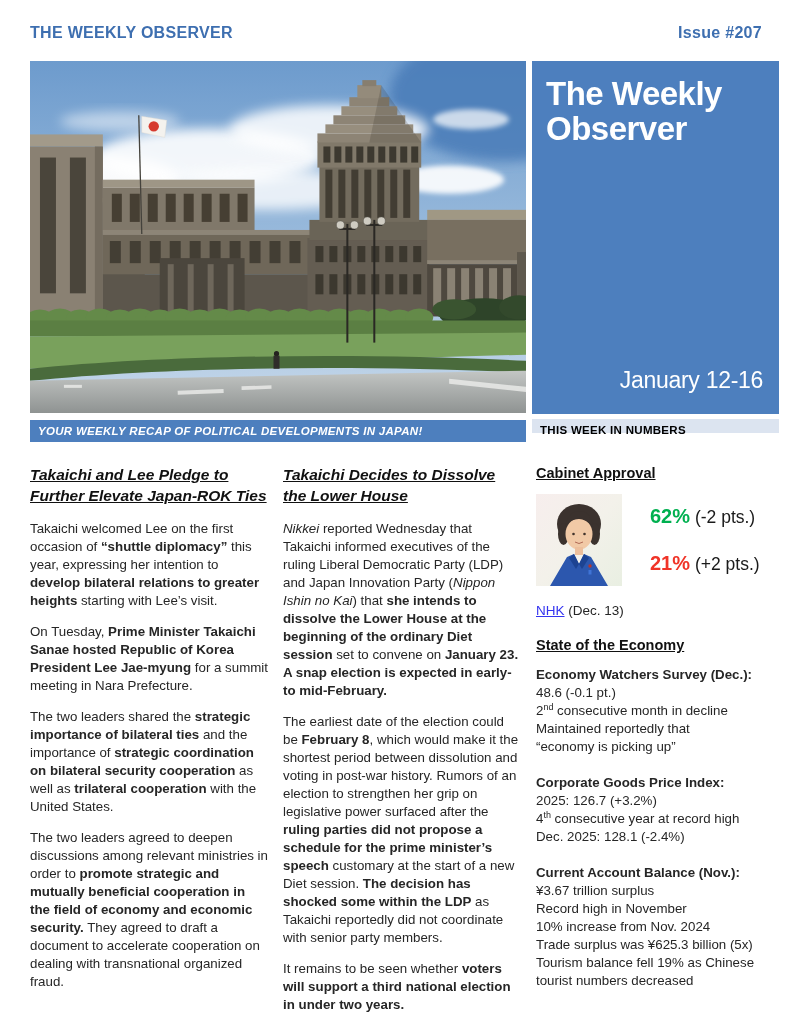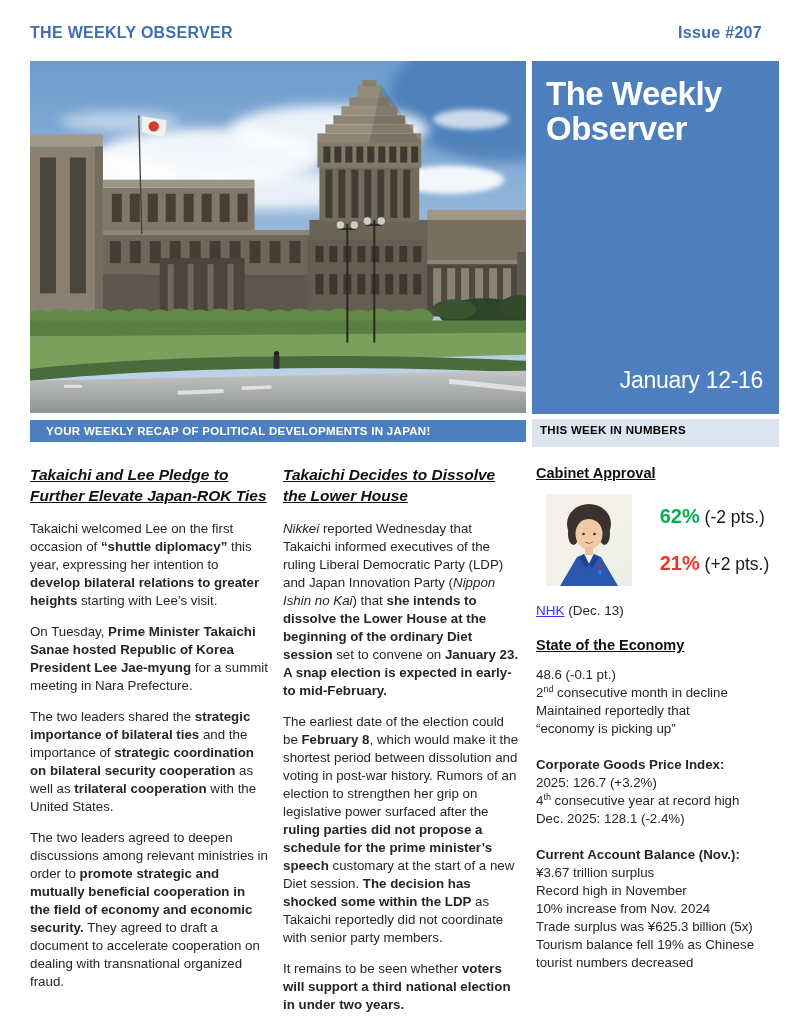--- a/index.html
+++ b/index.html
@@ -16,41 +16,41 @@
   .photo svg{display:block;width:100%;height:100%;}
 
   
   .cover{position:absolute;left:532px;top:61px;width:247px;height:353px;
          background:#4d7fbe;box-sizing:border-box;padding:16px 14px;}
   .cover-title{color:#fff;font-size:33px;font-weight:bold;line-height:1.06;letter-spacing:-.5px;}
   .cover-date{position:absolute;right:16px;bottom:20px;color:#fff;font-size:23px;letter-spacing:-.3px;}
 
   
   .tagline{position:absolute;left:30px;top:420px;width:496px;height:22px;background:#4d7fbe;
-           box-sizing:border-box;padding-left:16px;color:#fff;font-size:11.5px;font-weight:bold;
-           line-height:22px;letter-spacing:.3px;}
-  .numbersbar{position:absolute;left:532px;top:419px;width:247px;height:28px;background:#dce4f0;
+           box-sizing:border-box;padding-left:8px;color:#fff;font-size:11.5px;font-weight:bold;
+           font-style:italic;line-height:22px;letter-spacing:.3px;}
+  .numbersbar{position:absolute;left:532px;top:419px;width:247px;height:14px;background:#dce4f0;
            box-sizing:border-box;padding-left:8px;color:#000;font-size:11.5px;font-weight:bold;
            line-height:23px;letter-spacing:.3px;}
 
   
   .col{position:absolute;top:462px;font-size:13.3px;line-height:18px;}
   .col1{left:30px;width:238px;}
   .col2{left:283px;width:239px;}
   .col3{left:536px;width:243px;}
   .article-h{font-size:15.5px;font-weight:bold;font-style:italic;line-height:21px;
              text-decoration:underline;color:#111;margin:2px 0 14px;}
   .col p{margin:0 0 13px;}
   .b{font-weight:bold;}
   .i{font-style:italic;}
   sup{font-size:9px;line-height:0;}
 
   
   .side-h{font-size:14.5px;font-weight:bold;text-decoration:underline;color:#111;margin:2px 0 12px;}
-  .cab-row{display:flex;gap:28px;margin:12px 0 8px;align-items:stretch;height:94px;justify-content:center;}
+  .cab-row{display:flex;gap:28px;margin:12px 0 8px;align-items:stretch;height:94px;}
   .portrait{width:86px;height:92px;flex:0 0 86px;}
   .portrait svg{display:block;width:100%;height:100%;}
   .ratings{display:flex;flex-direction:column;justify-content:space-around;}
   .rating{white-space:nowrap;}
   .pct{font-size:20px;font-weight:bold;}
   .chg{font-size:17.5px;color:#1a1a1a;}
   .source{margin:14px 0 16px;font-size:13.5px;}
   .source a{text-decoration:underline;cursor:pointer;}
   .ec-sec{margin-bottom:18px;}
   .ec-title{font-weight:bold;}
@@ -338,20 +338,21 @@
       </div>
     </div>
 
     <div class="source">
       <a style="color: rgb(51, 51, 240);">NHK</a><span> (Dec. 13)</span>
     </div>
 
     <h4 class="side-h">State of the Economy</h4>
     <div>
         <div class="ec-sec">
+          <div class="ec-title">Economy Watchers Survey (Dec.):</div>
           <div class="ec-line"><span>48.6 (-0.1 pt.)</span></div>
           <div class="ec-line"><span>2</span><sup>nd</sup><span> consecutive month in decline</span></div>
           <div class="ec-line"><span>Maintained reportedly that</span></div>
           <div class="ec-line"><span>“economy is picking up”</span></div>
         </div>
         <div class="ec-sec">
           <div class="ec-title">Corporate Goods Price Index:</div>
           <div class="ec-line"><span>2025: 126.7 (+3.2%)</span></div>
           <div class="ec-line"><span>4</span><sup>th</sup><span> consecutive year at record high</span></div>
           <div class="ec-line"><span>Dec. 2025: 128.1 (-2.4%)</span></div>

